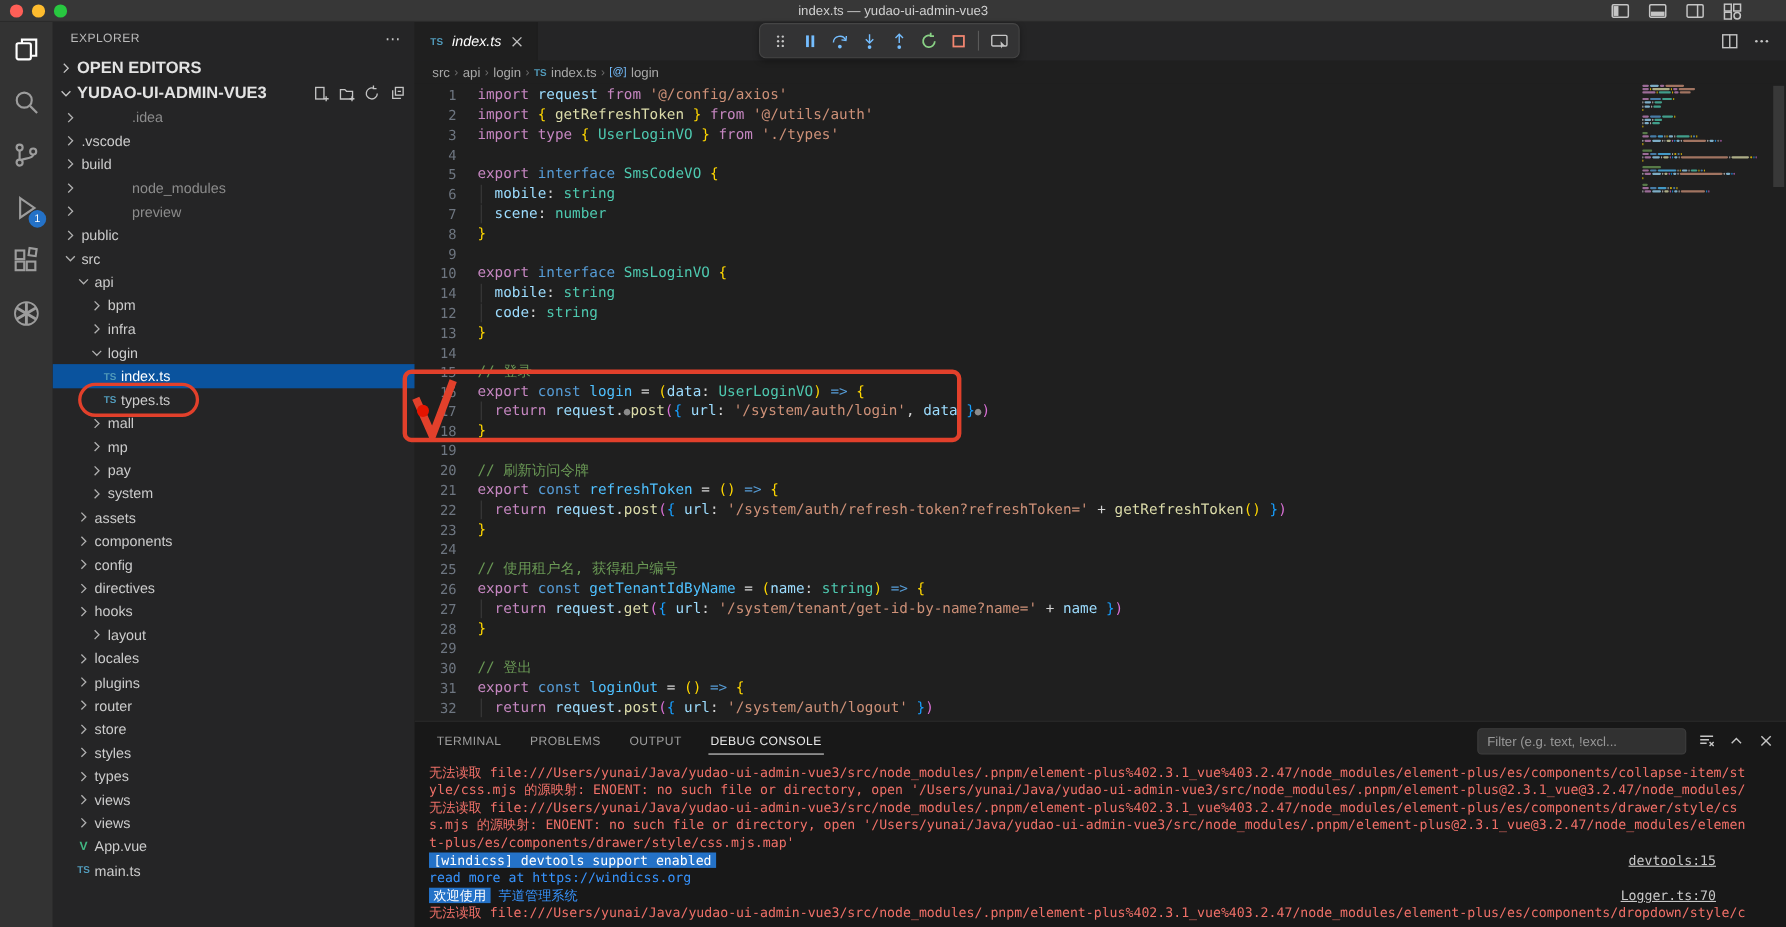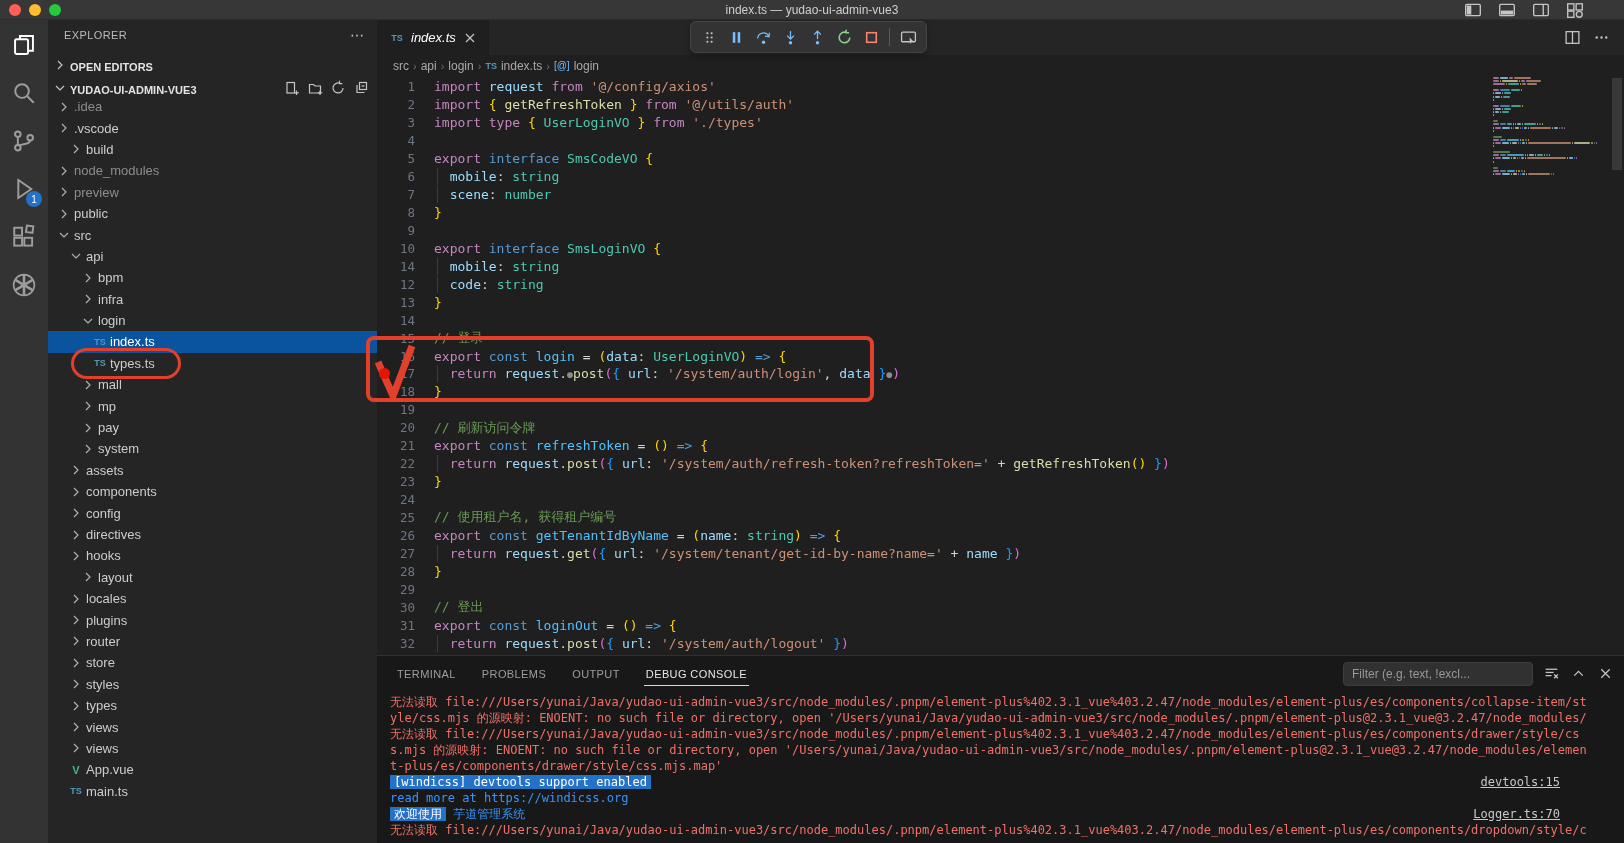--- a/index.html
+++ b/index.html
@@ -28,29 +28,29 @@
   .ab-badge { position:absolute; right:-1px; bottom:-1px; min-width:16px; height:16px;
               background:#2472c8; color:#fff; border-radius:50%; font-size:10px;
               display:flex; align-items:center; justify-content:center; }
 
   
   .sidebar { width:329px; background:#252526; flex:none; display:flex; flex-direction:column;
              color:#cccccc; position:relative; }
   .sb-head { height:30px; display:flex; align-items:center; padding:0 12px 0 16px;
              font-size:11px; letter-spacing:.4px; color:#bbbbbb;gap:12px; }
   .sb-head .more { margin-left:auto; color:#c5c5c5; font-size:14px; letter-spacing:1px; }
-  .sb-section { height:23px; display:flex; align-items:flex-end; gap:2px; padding:0 8px 0 4px;
-                font-size:11px; font-weight:bold; color:#e3e3e3; }
+  .sb-section { height:23px; display:flex; align-items:center; gap:2px; padding:0 8px 0 4px;
+                font-size:15px; font-weight:bold; color:#e3e3e3; }
   .sb-section .chev { color:#c5c5c5; }
   .proj-actions { margin-left:auto; display:flex; gap:7px; color:#c5c5c5; }
   .proj-actions .ic { width:16px; height:16px; }
   .tree { position:relative; }
   .tree-row { height:21.4px; display:flex; align-items:center; font-size:13px; color:#cccccc;
               white-space:nowrap; }
-  .tree-row.dim { color:#8c8c8c; }
+  .tree-row.dim { color:#8c8c8c;gap:46px; }
   .tree-row.sel { background:#0a539e; color:#ffffff; }
   .tree-chev { width:16px; height:16px; color:#b0b0b0; flex:none; }
   .ficon { width:16px; flex:none; font-size:9px; font-weight:bold; text-align:center; }
   .ficon.ts { color:#519aba; }
   .ficon.vue { color:#41b883; font-size:11px; }
   .tree-label { padding-left:2px; }
 
   
   .stage { flex:1; display:flex; flex-direction:column; position:relative; min-width:0; }
 
@@ -287,21 +287,21 @@
           <span class="tree-label">.idea</span>
         </div>
         <div class="tree-row" style="padding-left: 8px;">
           <span class="tree-chev">
             <svg viewBox="0 0 16 16" width="100%" height="100%" fill="none" stroke="currentColor" stroke-width="1.2">
               <polyline points="6,4 10,8 6,12"></polyline>
             </svg>
           </span>
           <span class="tree-label">.vscode</span>
         </div>
-        <div class="tree-row" style="padding-left: 20px;">
+        <div class="tree-row" style="padding-left: 8px;">
           <span class="tree-chev">
             <svg viewBox="0 0 16 16" width="100%" height="100%" fill="none" stroke="currentColor" stroke-width="1.2">
               <polyline points="6,4 10,8 6,12"></polyline>
             </svg>
           </span>
           <span class="tree-label">build</span>
         </div>
         <div class="tree-row dim" style="padding-left: 8px;">
           <span class="tree-chev">
             <svg viewBox="0 0 16 16" width="100%" height="100%" fill="none" stroke="currentColor" stroke-width="1.2">

